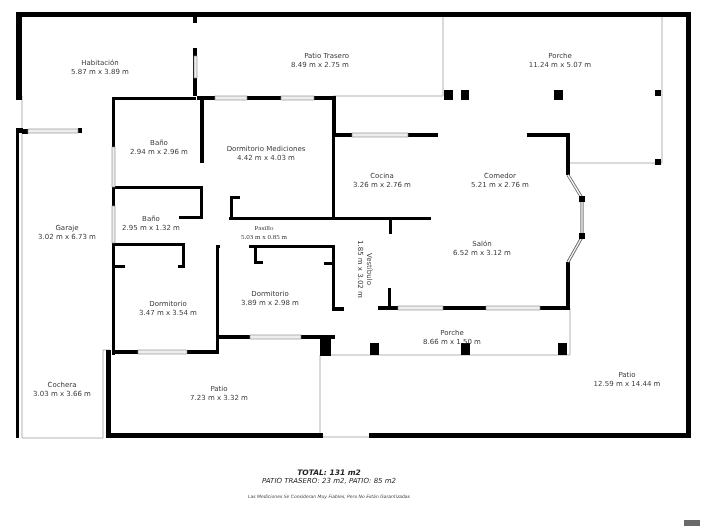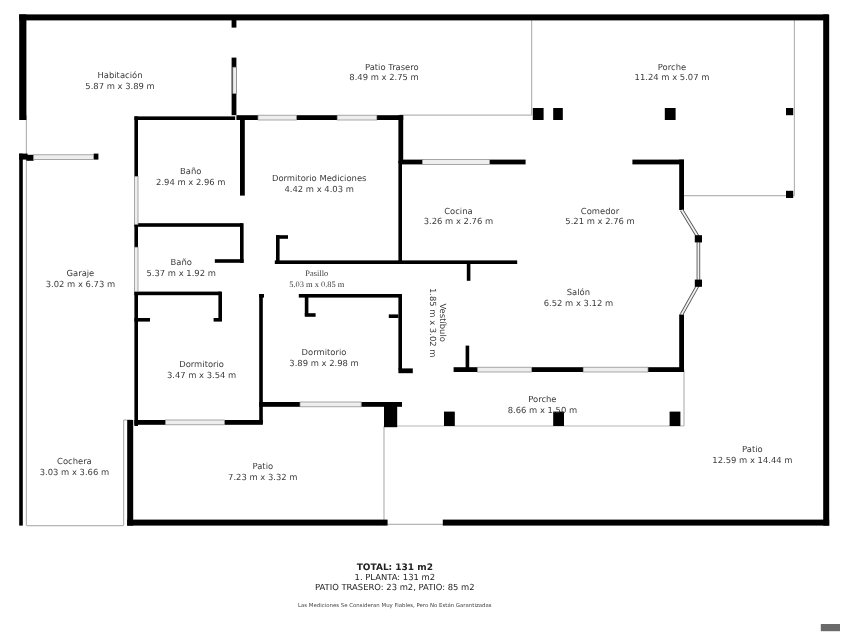--- a/index.html
+++ b/index.html
@@ -1,21 +1,21 @@
 <!DOCTYPE html>
 <html><head>
 <meta charset="utf-8">
 <style>
   html, body { margin:0; padding:0; background:#ffffff; }
   body { width:705px; height:528px; position:relative; overflow:hidden; font-family:"DejaVu Sans", sans-serif; color:#333; }
   #plan { position:absolute; left:0; top:0; width:705px; height:450px; }
   .room-label { position:absolute; text-align:center; font-size:7px; line-height:9px; color:#3a3a3a; white-space:nowrap; transform:translateX(-50%); }
   .room-label .dim { display:block; }
   .vert-label { position:absolute; font-size:7px; line-height:9px; color:#3a3a3a; white-space:nowrap; transform-origin:left top; transform:rotate(90deg); text-align:center; }
-  .footer { position:absolute; left:0; top:468px; width:658px; text-align:center; font-size:7px; line-height:9px; color:#222; }
+  .footer { position:absolute; left:0; top:468px; width:658px; text-align:center; font-size:7px; line-height:9px; color:#222;font-style:italic; }
   .footer .total { font-weight:bold; font-size:7.5px; }
   .footer .disclaimer { font-size:4.5px; color:#444; margin-top:8px; line-height:6px; }
   .logo-mark { position:absolute; left:684px; top:520px; width:16px; height:6px; background:#6a6a6a; }
 </style>
 </head>
 <body>
 
 <svg id="plan" viewBox="0 0 705 450" xmlns="http://www.w3.org/2000/svg">
 
   <g stroke="#b5b5b5" stroke-width="1" fill="none">
@@ -165,21 +165,21 @@
 <div class="room-label" style="left:382px;top:172px;">
   <span>Cocina</span>
   <span class="dim">3.26 m x 2.76 m</span>
 </div>
 <div class="room-label" style="left:500px;top:172px;">
   <span>Comedor</span>
   <span class="dim">5.21 m x 2.76 m</span>
 </div>
 <div class="room-label" style="left:151px;top:215px;">
   <span>Baño</span>
-  <span class="dim">5.37 m x 1.92 m</span>
+  <span class="dim">2.95 m x 1.32 m</span>
 </div>
 <div class="room-label" style="left:67px;top:224px;">
   <span>Garaje</span>
   <span class="dim">3.02 m x 6.73 m</span>
 </div>
 <div class="room-label" style="left:264px;top:224px;font-family:Liberation Serif, serif;">
   <span>Pasillo</span>
   <span class="dim">5.03 m x 0.85 m</span>
 </div>
 <div class="room-label" style="left:482px;top:240px;">
@@ -211,18 +211,17 @@
   <span class="dim">12.59 m x 14.44 m</span>
 </div>
 
 <div class="vert-label" style="left:373px;top:240px;">
   <span style="display:block;">Vestíbulo</span>
   <span style="display:block;">1.85 m x 3.02 m</span>
 </div>
 
 <div class="footer">
   <div class="total">TOTAL: 131 m2</div>
-  <div>1. PLANTA: 131 m2</div>
   <div>PATIO TRASERO: 23 m2, PATIO: 85 m2</div>
   <div class="disclaimer">Las Mediciones Se Consideran Muy Fiables, Pero No Están Garantizadas</div>
 </div>
 
 <div class="logo-mark"></div>
 
 </body></html>

